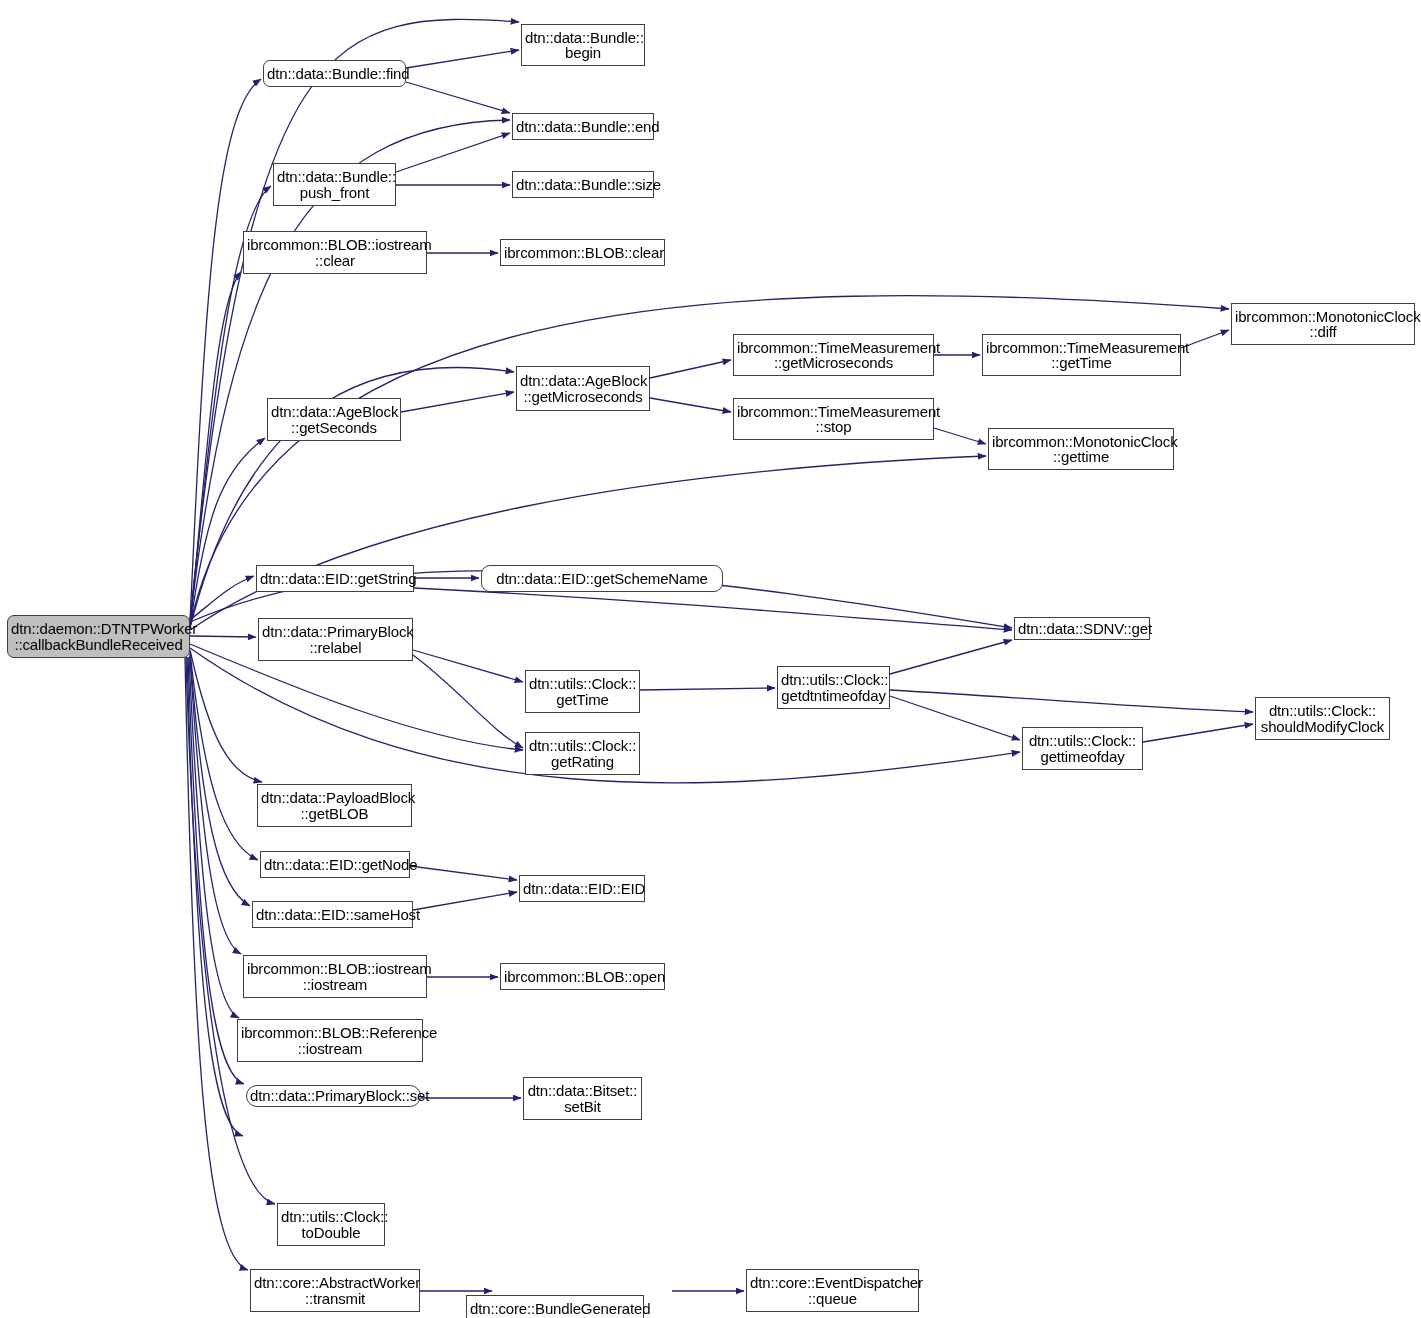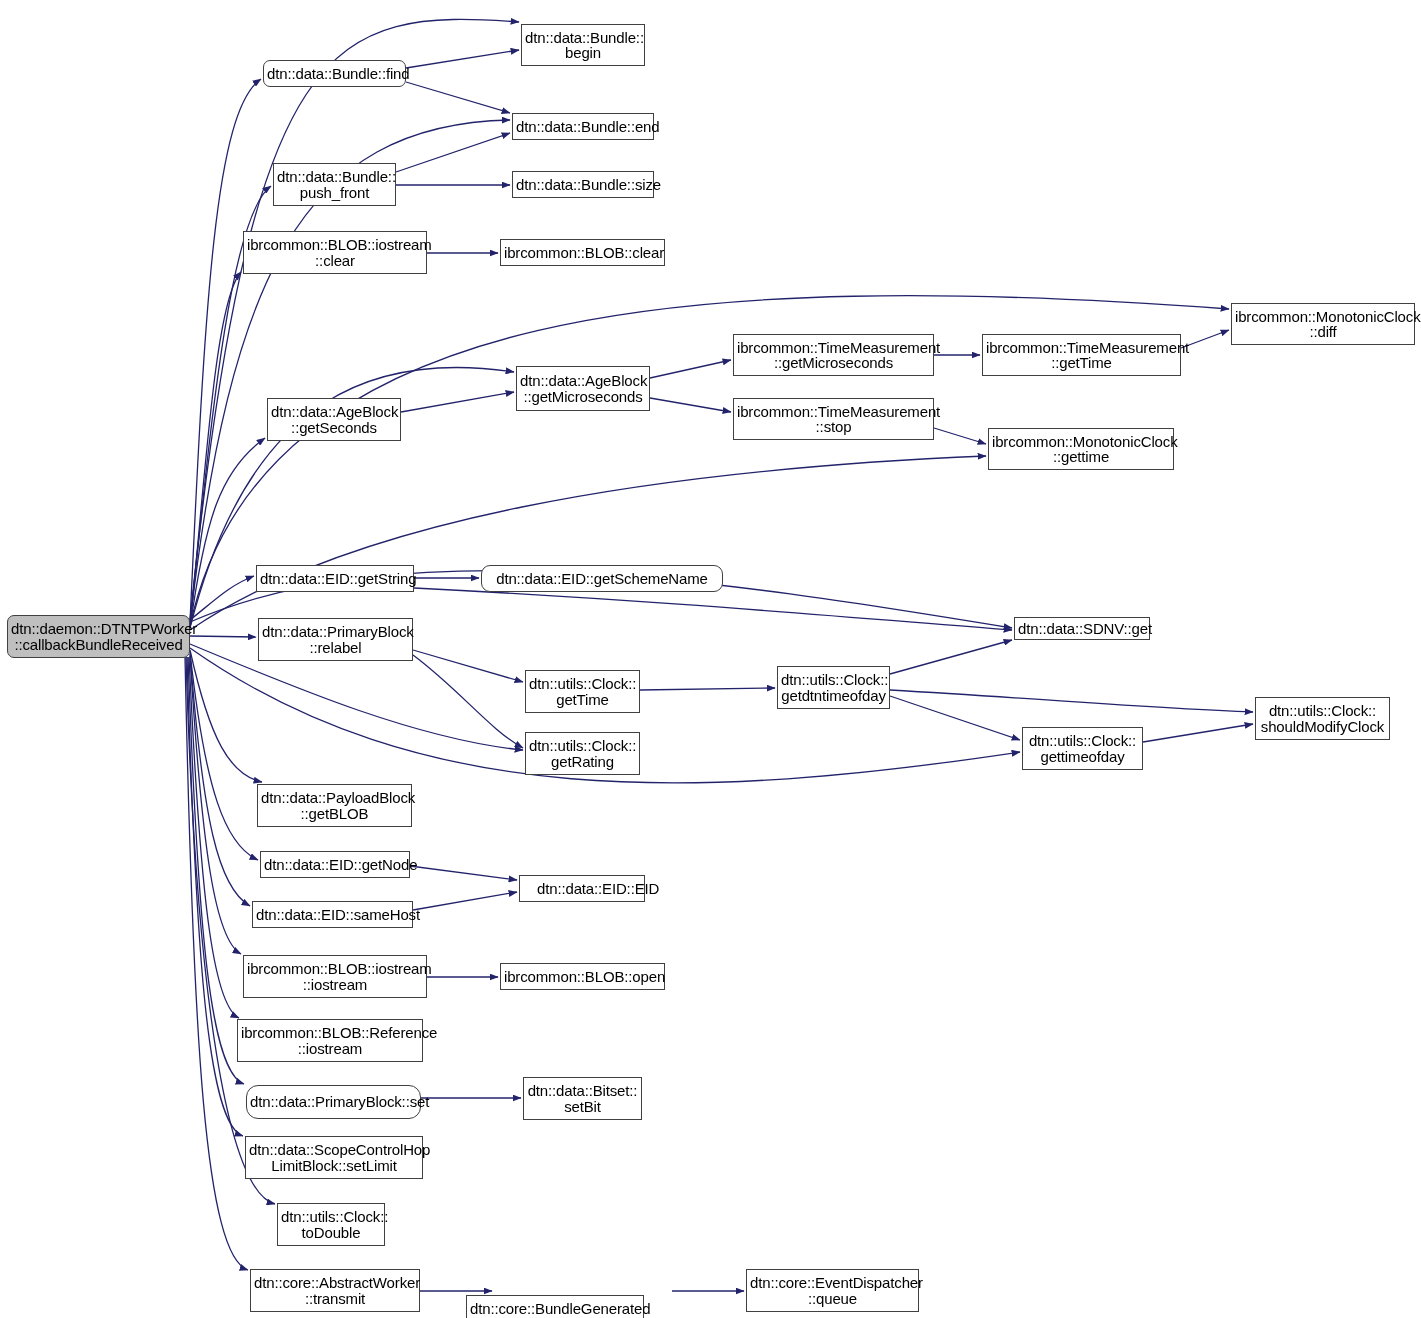--- a/index.html
+++ b/index.html
@@ -156,32 +156,30 @@
 getdtntimeofday</span></div>
       <div class="node" style="left: 1255px; top: 697px; width: 135px; height: 43px;"><span class="node-label">dtn::utils::Clock::
 shouldModifyClock</span></div>
       <div class="node" style="left: 1022px; top: 727px; width: 121px; height: 43px;"><span class="node-label">dtn::utils::Clock::
 gettimeofday</span></div>
       <div class="node" style="left: 525px; top: 732px; width: 115px; height: 43px;"><span class="node-label">dtn::utils::Clock::
 getRating</span></div>
       <div class="node" style="left: 257px; top: 784px; width: 155px; height: 43px;"><span class="node-label">dtn::data::PayloadBlock
 ::getBLOB</span></div>
       <div class="node" style="left: 260px; top: 851px; width: 150px; height: 27px;"><span class="node-label">dtn::data::EID::getNode</span></div>
-      <div class="node" style="left: 519px; top: 875px; width: 126px; height: 27px; padding-left: 14px;"><span class="node-label">dtn::data::EID::EID</span></div>
+      <div class="node" style="left: 519px; top: 875px; width: 126px; height: 27px;"><span class="node-label">dtn::data::EID::EID</span></div>
       <div class="node" style="left: 252px; top: 901px; width: 161px; height: 27px;"><span class="node-label">dtn::data::EID::sameHost</span></div>
       <div class="node" style="left: 243px; top: 955px; width: 184px; height: 43px;"><span class="node-label">ibrcommon::BLOB::iostream
 ::iostream</span></div>
       <div class="node" style="left: 500px; top: 963px; width: 165px; height: 27px;"><span class="node-label">ibrcommon::BLOB::open</span></div>
       <div class="node" style="left: 237px; top: 1019px; width: 186px; height: 43px;"><span class="node-label">ibrcommon::BLOB::Reference
 ::iostream</span></div>
-      <div class="node" style="left: 246px; top: 1085px; width: 175px; height: 34px; border-radius: 12px;"><span class="node-label">dtn::data::PrimaryBlock::set</span></div>
+      <div class="node" style="left: 246px; top: 1085px; width: 175px; height: 22px; border-radius: 12px;"><span class="node-label">dtn::data::PrimaryBlock::set</span></div>
       <div class="node" style="left: 523px; top: 1077px; width: 119px; height: 43px;"><span class="node-label">dtn::data::Bitset::
 setBit</span></div>
-      <div class="node" style="left: 245px; top: 1136px; width: 178px; height: 43px;"><span class="node-label">dtn::data::ScopeControlHop
-LimitBlock::setLimit</span></div>
       <div class="node" style="left: 277px; top: 1203px; width: 108px; height: 43px;"><span class="node-label">dtn::utils::Clock::
 toDouble</span></div>
       <div class="node" style="left: 250px; top: 1269px; width: 170px; height: 43px;"><span class="node-label">dtn::core::AbstractWorker
 ::transmit</span></div>
       <div class="node" style="left: 466px; top: 1269px; width: 178px; height: 43px; margin-top: 26px;"><span class="node-label">dtn::core::BundleGenerated
 Event::raise</span></div>
       <div class="node" style="left: 746px; top: 1269px; width: 173px; height: 43px;"><span class="node-label">dtn::core::EventDispatcher
 ::queue</span></div>
     </div>
 </div>

